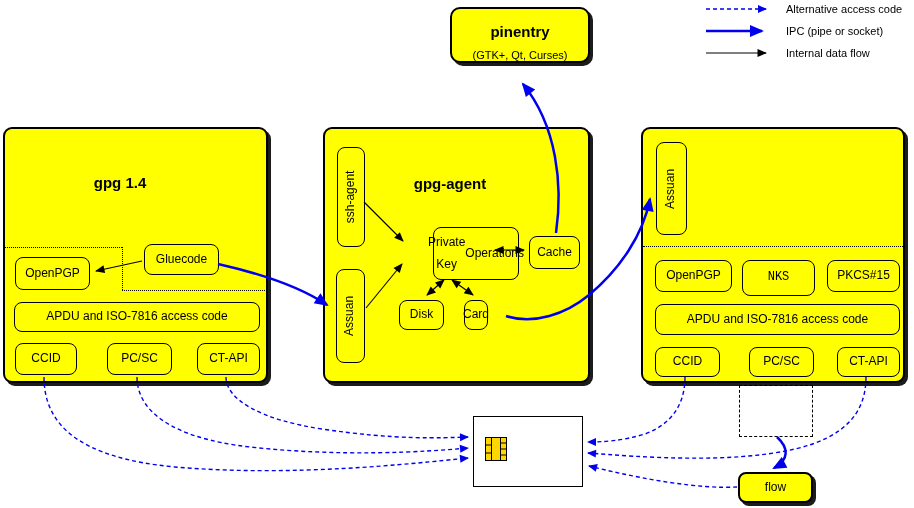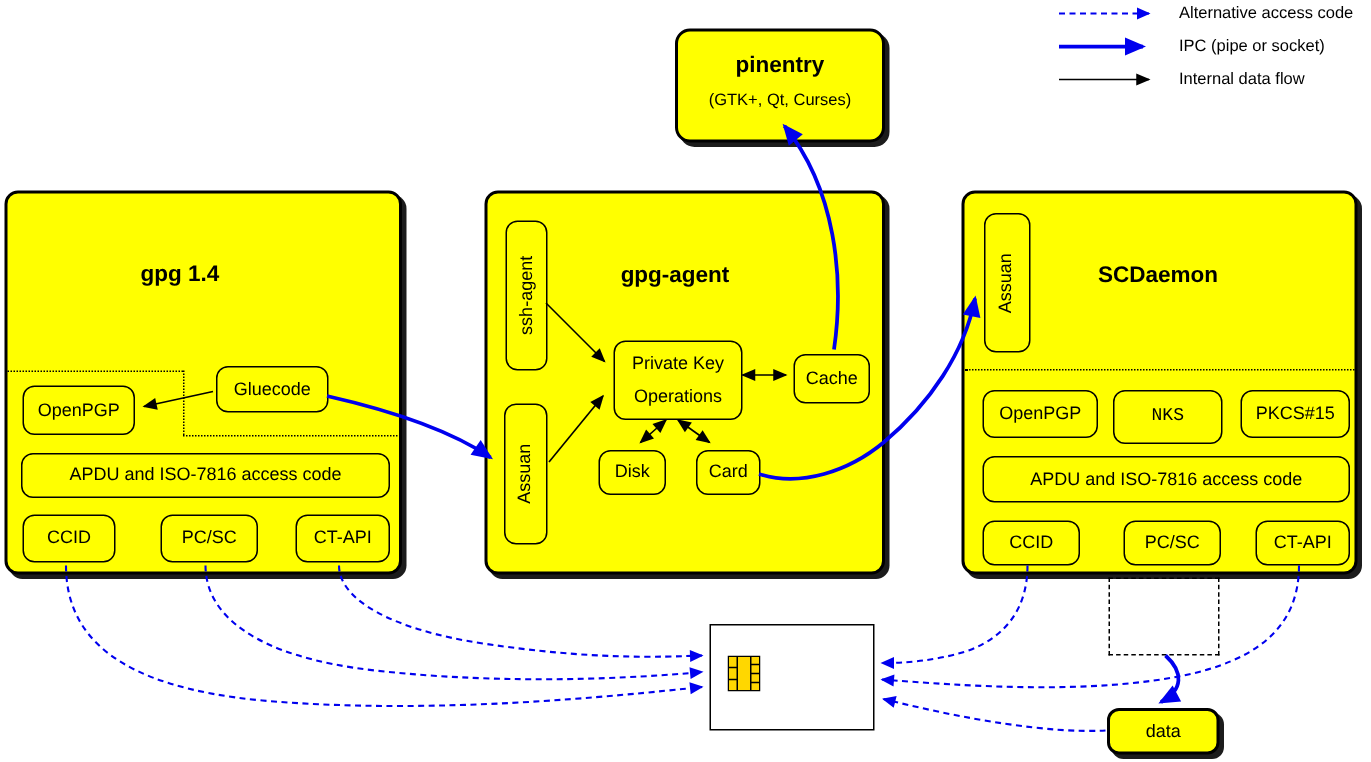--- a/index.html
+++ b/index.html
@@ -21,21 +21,21 @@
   .module-title{
     position:absolute;font-weight:bold;font-size:15px;text-align:center;white-space:nowrap;
   }
   .node{
     position:absolute;background:var(--module-yellow);
     border:1.5px solid #000;border-radius:8px;box-sizing:border-box;
     display:flex;align-items:center;justify-content:center;
     font-size:12px;text-align:center;line-height:1.15;
   }
   .vnode>span{transform:rotate(-90deg);white-space:nowrap;}
-  .two-line{flex-direction:column;line-height:1.8;}
+  .two-line{flex-direction:row;line-height:1.8;margin-left:24px;}
   .dotted-h{position:absolute;border-top:1px dotted #000;height:0;}
   .dotted-v{position:absolute;border-left:1px dotted #000;width:0;}
   .dashed-rect{position:absolute;border:1.5px dashed #000;box-sizing:border-box;background:transparent;}
   .shadow2{box-shadow:2px 2px 0 0 #1c1c1c;}
   .shadow3{box-shadow:3px 3px 0 0 #1c1c1c;}
   #pinentry-box{border-radius:10px;}
   #pinentry-box .pin-title{position:absolute;top:14px;left:0;width:100%;text-align:center;font-weight:bold;font-size:15px;}
   #pinentry-box .pin-sub{position:absolute;top:40px;left:0;width:100%;text-align:center;font-size:11px;}
   #smartcard{
     position:absolute;left:473px;top:416px;width:110px;height:71px;
@@ -53,21 +53,21 @@
 </style>
 </head>
 <body>
 
 <div id="stage">
 
   <div class="legend-label" style="top:3px;">Alternative access code</div>
   <div class="legend-label" style="top:25px;">IPC (pipe or socket)</div>
   <div class="legend-label" style="top:47px;">Internal data flow</div>
 
-  <div class="module shadow3" id="pinentry-box" style="left:450px;top:19px;width:140px;height:76px;text-decoration:underline;">
+  <div class="module shadow3" id="pinentry-box" style="left:450px;top:7px;width:140px;height:56px;text-decoration:underline;">
     <div class="pin-title">pinentry</div>
     <div class="pin-sub">(GTK+, Qt, Curses)</div>
   </div>
 
   <div class="module" style="left:3px;top:127px;width:265px;height:256px;">
     <div class="module-title" style="left:0;top:45px;width:230px;">gpg 1.4</div>
     <div class="dotted-h" style="left:0;top:118px;width:117px;"></div>
     <div class="dotted-v" style="left:117px;top:118px;height:43px;"></div>
     <div class="dotted-h" style="left:117px;top:161px;width:145px;"></div>
     <div class="node" style="left:139px;top:115px;width:75px;height:31px;">Gluecode</div>
@@ -85,41 +85,40 @@
     </div>
     <div class="node vnode" style="left:11px;top:140px;width:29px;height:94px;">
       <span>Assuan</span>
     </div>
     <div class="node two-line" style="left:84px;top:98px;width:86px;height:53px;">
       <span>Private Key</span>
       <span>Operations</span>
     </div>
     <div class="node" style="left:204px;top:107px;width:51px;height:33px;">Cache</div>
     <div class="node" style="left:74px;top:171px;width:45px;height:30px;">Disk</div>
-    <div class="node" style="left:139px;top:171px;width:43px;height:30px;">Card</div>
+    <div class="node" style="left:139px;top:171px;width:24px;height:30px;">Card</div>
   </div>
 
   <div class="module" style="left:641px;top:127px;width:264px;height:256px;">
-    <div class="module-title" style="left:0;top:46px;width:258px;">SCDaemon</div>
     <div class="node vnode" style="left:13px;top:13px;width:31px;height:93px;">
       <span>Assuan</span>
     </div>
     <div class="dotted-h" style="left:0;top:117px;width:260px;"></div>
     <div class="node" style="left:12px;top:131px;width:77px;height:32px;">OpenPGP</div>
     <div class="node" style="left:99px;top:131px;width:73px;height:36px;font-family:Liberation Mono, monospace;">NKS</div>
     <div class="node" style="left:184px;top:131px;width:73px;height:32px;">PKCS#15</div>
     <div class="node" style="left:12px;top:175px;width:245px;height:31px;">APDU and ISO-7816 access code</div>
     <div class="node" style="left:12px;top:218px;width:65px;height:30px;">CCID</div>
     <div class="node" style="left:106px;top:218px;width:65px;height:30px;">PC/SC</div>
     <div class="node" style="left:194px;top:218px;width:63px;height:30px;">CT-API</div>
   </div>
 
   <div class="dashed-rect" style="left:739px;top:385px;width:74px;height:52px;"></div>
 
-  <div class="node shadow3" style="left:738px;top:472px;width:75px;height:31px;border-width:2px;">data</div>
+  <div class="node shadow3" style="left:738px;top:472px;width:75px;height:31px;border-width:2px;">flow</div>
 
   <div id="smartcard">
     <svg width="22" height="24" viewBox="0 0 22 24" style="position:absolute;left:11px;top:20px;">
       <rect x="0.5" y="0.5" width="21" height="23" fill="var(--chip-gold)" stroke="#000" stroke-width="1"></rect>
       <line x1="6.5" y1="0.5" x2="6.5" y2="23.5" stroke="#000" stroke-width="1"></line>
       <line x1="15.5" y1="0.5" x2="15.5" y2="23.5" stroke="#000" stroke-width="1"></line>
       <line x1="0.5" y1="8" x2="6.5" y2="8" stroke="#000" stroke-width="1"></line>
       <line x1="0.5" y1="16" x2="6.5" y2="16" stroke="#000" stroke-width="1"></line>
       <line x1="15.5" y1="6" x2="21.5" y2="6" stroke="#000" stroke-width="1"></line>
       <line x1="15.5" y1="12" x2="21.5" y2="12" stroke="#000" stroke-width="1"></line>

